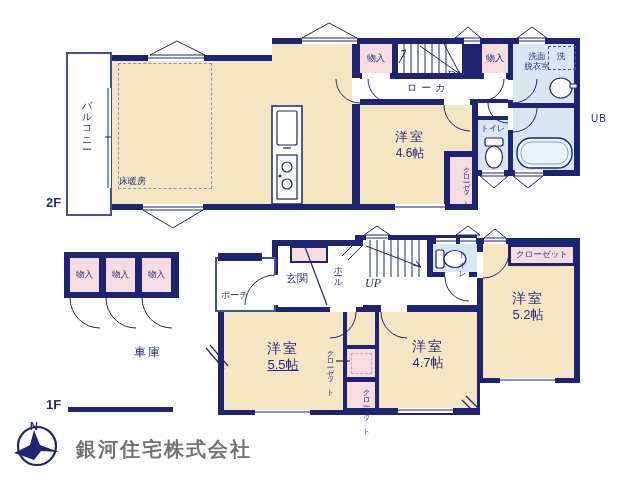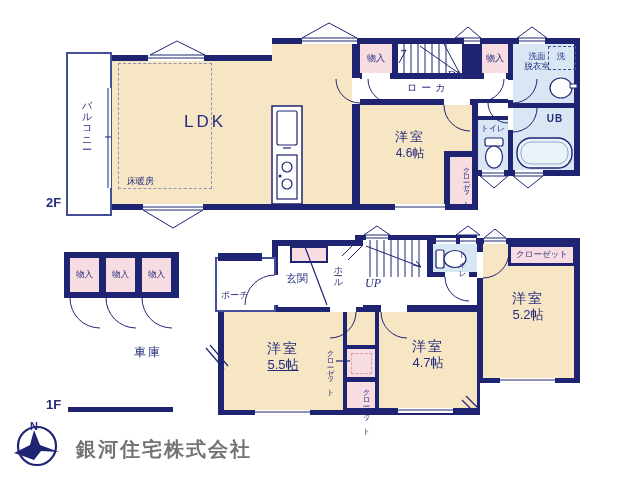--- a/index.html
+++ b/index.html
@@ -232,32 +232,31 @@
     </g>
 
     <g>
       <circle cx="37" cy="446" r="19" fill="none" stroke="#1f2472" stroke-width="2.2"></circle>
       <polygon points="14,453 30,445 34,430 40,445 59,452 41,451 34,460 23,456" fill="#1f2472"></polygon>
     </g>
   </svg>
 
   <div class="lbl" style="left:46px;top:196px;font-size:13px;font-weight:bold;">2F</div>
   <div class="lbl v" style="left:81px;top:94px;font-size:10px;height:86px;">バルコニー</div>
-  <div class="lbl ctr" style="left:155px;top:112px;width:100px;font-size:17px;letter-spacing:3px;"><span>LDK</span></div>
-  <div class="lbl" style="left:127px;top:176px;font-size:9px;">床暖房</div>
+  <div class="lbl" style="left:119px;top:176px;font-size:9px;">床暖房</div>
   <div class="lbl ctr" style="left:360px;top:53px;width:32px;font-size:9px;">物入</div>
   <div class="lbl ctr" style="left:481px;top:53px;width:28px;font-size:9px;">物入</div>
   <div class="lbl" style="left:407px;top:82px;font-size:10px;letter-spacing:4px;">ローカ</div>
   <div class="lbl it" style="left:447px;top:69px;font-size:12px;">DN</div>
   <div class="lbl ctr" style="left:513px;top:52px;width:48px;font-size:8.5px;">
     <div>洗面</div>
     <div>脱衣室</div>
   </div>
   <div class="lbl ctr" style="left:548px;top:52px;width:26px;font-size:8.5px;">洗</div>
-  <div class="lbl ctr" style="left:513px;top:113px;width:84px;font-size:10px;font-weight:bold;letter-spacing:1px;">UB</div>
+  <div class="lbl ctr" style="left:513px;top:113px;width:84px;font-size:10px;font-weight:normal;letter-spacing:1px;padding-left:44px;">UB</div>
   <div class="lbl ctr" style="left:478px;top:124px;width:30px;font-size:8px;">トイレ</div>
   <div class="lbl ctr" style="left:370px;top:130px;width:80px;font-size:13px;letter-spacing:2px;">洋室</div>
   <div class="lbl ctr" style="left:370px;top:147px;width:80px;font-size:12px;">4.6帖</div>
   <div class="lbl v" style="left:451px;top:161px;width:20px;height:38px;font-size:7.5px;line-height:9px;letter-spacing:0;">クローゼット</div>
 
   <div class="lbl" style="left:46px;top:398px;font-size:13px;font-weight:bold;">1F</div>
   <div class="lbl" style="left:221px;top:262px;font-size:9px;margin-top:28px;">ポーチ</div>
   <div class="lbl" style="left:286px;top:272px;font-size:11px;">玄関</div>
   <div class="lbl v" style="left:333px;top:260px;font-size:9px;height:40px;">ホール</div>
   <div class="lbl it" style="left:365px;top:277px;font-size:12px;">UP</div>

